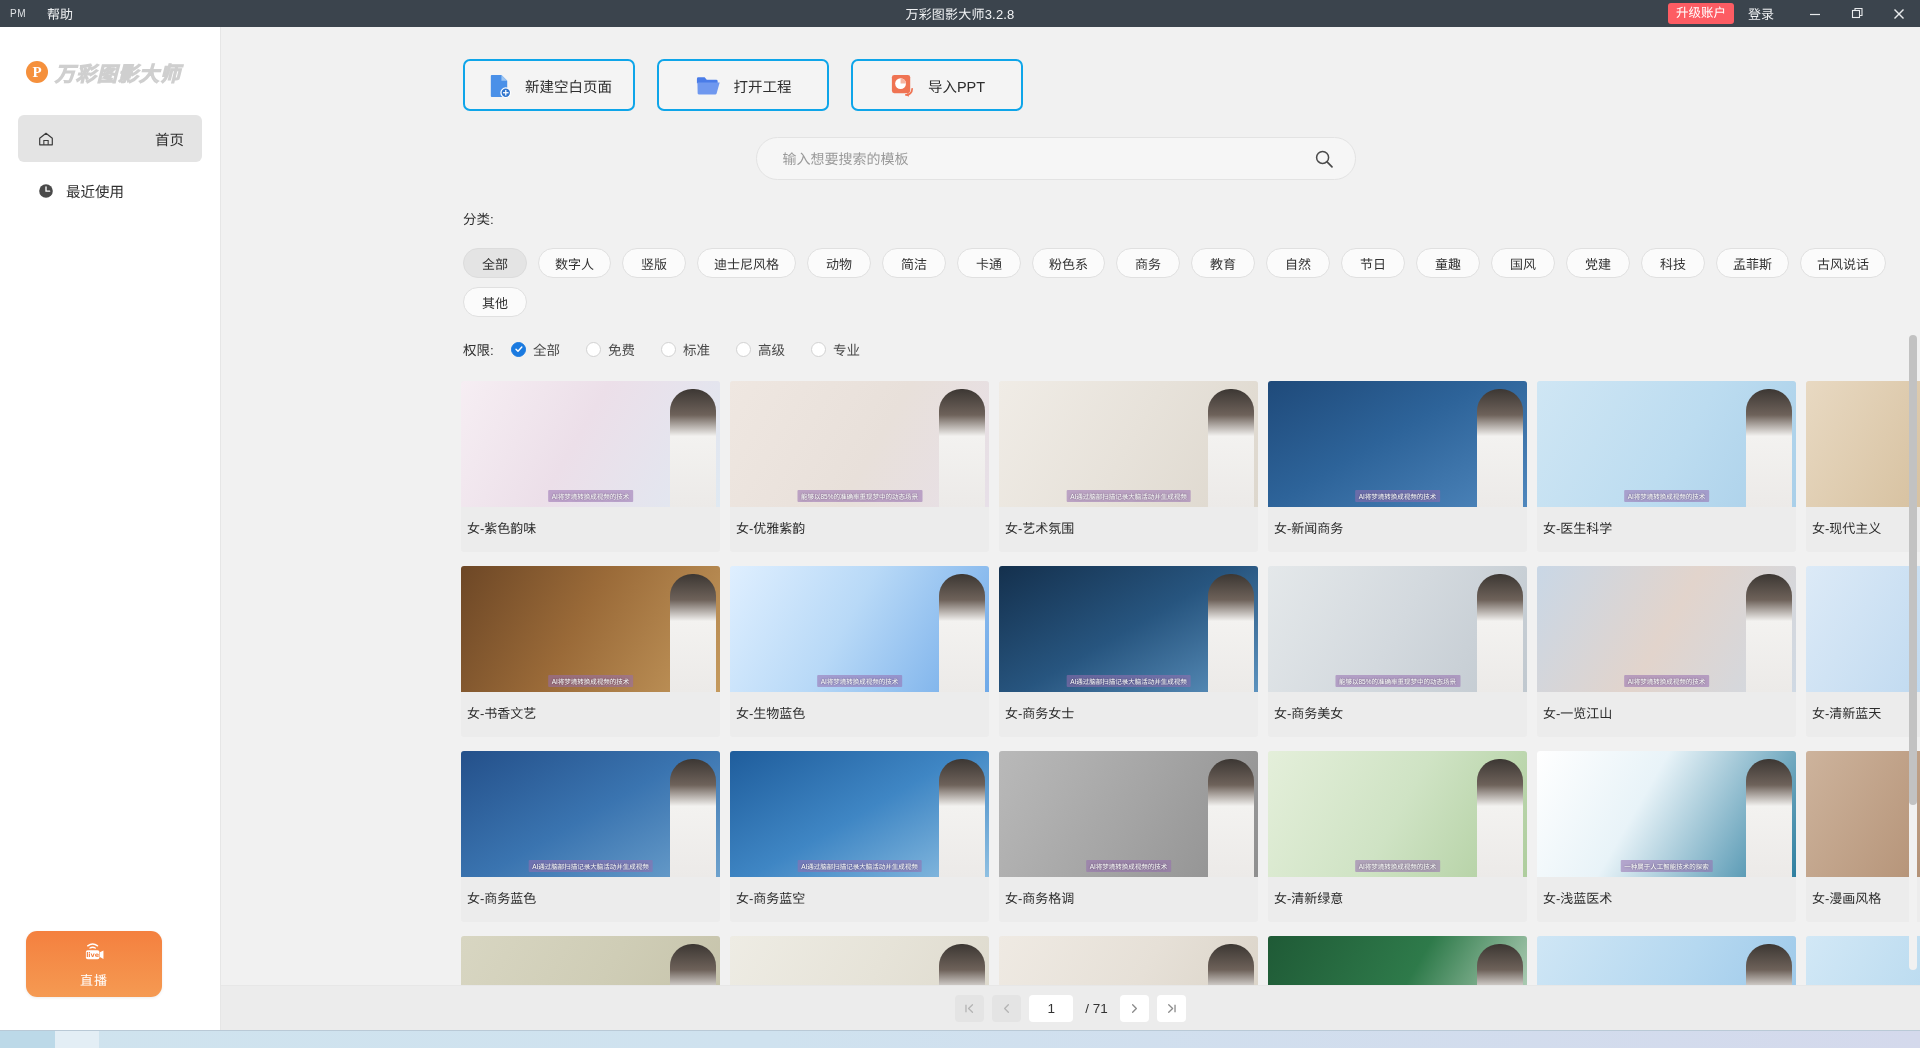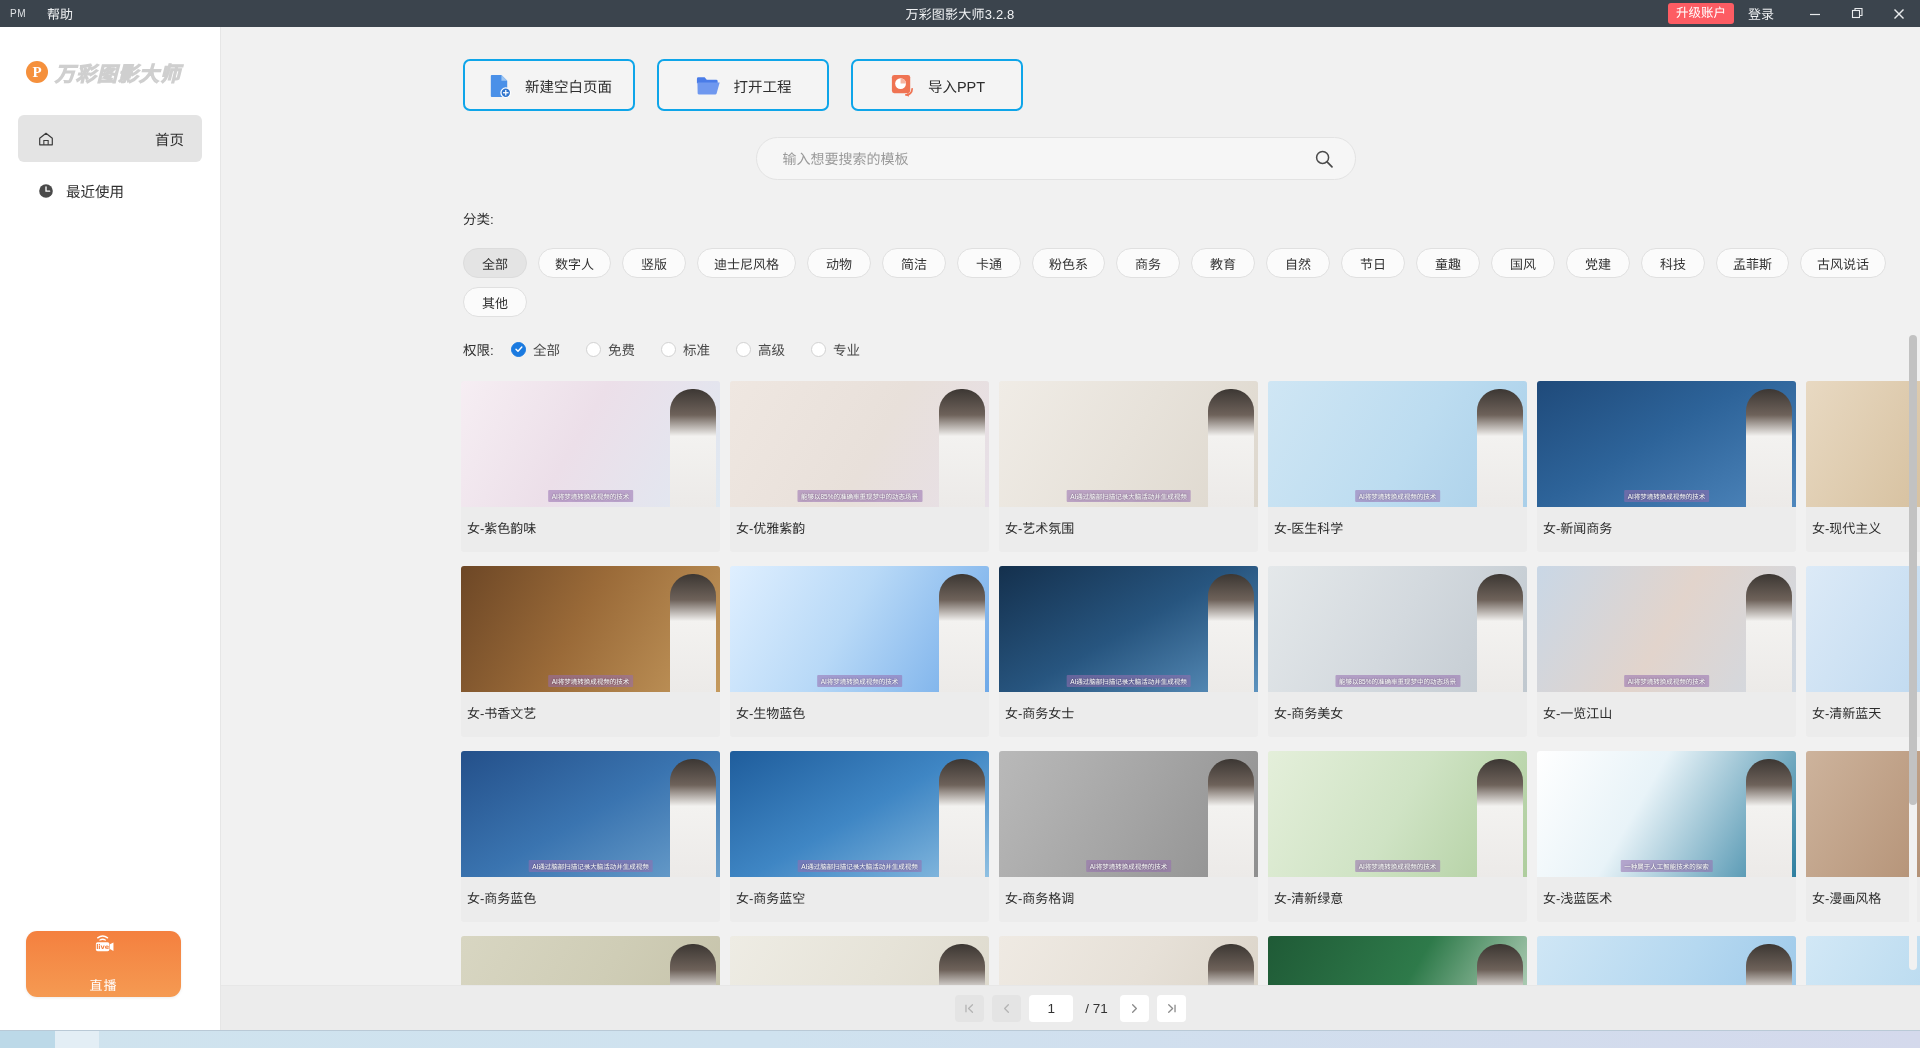--- a/index.html
+++ b/index.html
@@ -82,24 +82,24 @@
   .nav-item {
     display: flex; align-items: center; gap: 11px;
     height: 47px; padding: 0 18px; border-radius: 6px;
     font-size: 14.5px; color: #303030; cursor: pointer;
   }
   .nav-item.active { background: #e4e4e4; justify-content: space-between; }
   .nav-ico { width: 19px; height: 19px; display: flex; align-items: center; justify-content: center; }
 
   .live-btn {
     position: absolute; left: 26px; bottom: 33px;
-    width: 155px; height: 66px; border-radius: 11px;
+    width: 136px; height: 66px; border-radius: 11px;
     background: linear-gradient(180deg, #f4803f 0%, #f59a52 100%);
     color: #fff; display: flex; flex-direction: column;
-    align-items: center; gap: 18px;
+    align-items: center; justify-content: center; gap: 5px;
     cursor: pointer; box-shadow: 0 1px 3px rgba(0,0,0,.08);
   }
   .live-label { font-size: 13px; letter-spacing: 1px; }
 
   
   .main {
     flex: 1 1 auto; min-width: 0; display: flex; flex-direction: column;
     background: #f1f1f1; position: relative;
   }
   .main-scroll {
@@ -419,32 +419,32 @@
               <div class="card-title">女-优雅紫韵</div>
             </div>
             <div class="card">
               <div class="thumb" style="background: linear-gradient(120deg, rgb(240, 236, 230) 0%, rgb(231, 226, 218) 50%, rgb(221, 215, 205) 100%);">
                 <div class="avatar" style="background: linear-gradient(rgb(60, 55, 51) 0%, rgb(110, 98, 90) 22%, rgb(243, 242, 240) 40%, rgb(236, 234, 232) 100%);"></div>
                 <div class="sub">AI通过脑部扫描记录大脑活动并生成视频</div>
               </div>
               <div class="card-title">女-艺术氛围</div>
             </div>
             <div class="card">
+              <div class="thumb" style="background: linear-gradient(150deg, rgb(31, 74, 122) 0%, rgb(45, 99, 153) 45%, rgb(79, 135, 189) 100%);">
+                <div class="avatar" style="background: linear-gradient(rgb(60, 55, 51) 0%, rgb(110, 98, 90) 22%, rgb(243, 242, 240) 40%, rgb(236, 234, 232) 100%);"></div>
+                <div class="sub">AI将梦境转换成视频的技术</div>
+              </div>
+              <div class="card-title">女-新闻商务</div>
+            </div>
+            <div class="card">
               <div class="thumb" style="background: linear-gradient(120deg, rgb(207, 230, 244) 0%, rgb(188, 220, 240) 55%, rgb(169, 207, 233) 100%);">
                 <div class="avatar" style="background: linear-gradient(rgb(60, 55, 51) 0%, rgb(110, 98, 90) 22%, rgb(243, 242, 240) 40%, rgb(236, 234, 232) 100%);"></div>
                 <div class="sub">AI将梦境转换成视频的技术</div>
               </div>
               <div class="card-title">女-医生科学</div>
-            </div>
-            <div class="card">
-              <div class="thumb" style="background: linear-gradient(150deg, rgb(31, 74, 122) 0%, rgb(45, 99, 153) 45%, rgb(79, 135, 189) 100%);">
-                <div class="avatar" style="background: linear-gradient(rgb(60, 55, 51) 0%, rgb(110, 98, 90) 22%, rgb(243, 242, 240) 40%, rgb(236, 234, 232) 100%);"></div>
-                <div class="sub">AI将梦境转换成视频的技术</div>
-              </div>
-              <div class="card-title">女-新闻商务</div>
             </div>
             <div class="card">
               <div class="thumb" style="background: linear-gradient(120deg, rgb(232, 217, 194) 0%, rgb(217, 196, 164) 50%, rgb(205, 180, 143) 100%);"></div>
               <div class="card-title">女-现代主义</div>
             </div>
             <div class="card">
               <div class="thumb" style="background: linear-gradient(120deg, rgb(109, 71, 38) 0%, rgb(154, 106, 56) 45%, rgb(197, 154, 94) 100%);">
                 <div class="avatar" style="background: linear-gradient(rgb(60, 55, 51) 0%, rgb(110, 98, 90) 22%, rgb(243, 242, 240) 40%, rgb(236, 234, 232) 100%);"></div>
                 <div class="sub">AI将梦境转换成视频的技术</div>
               </div>

